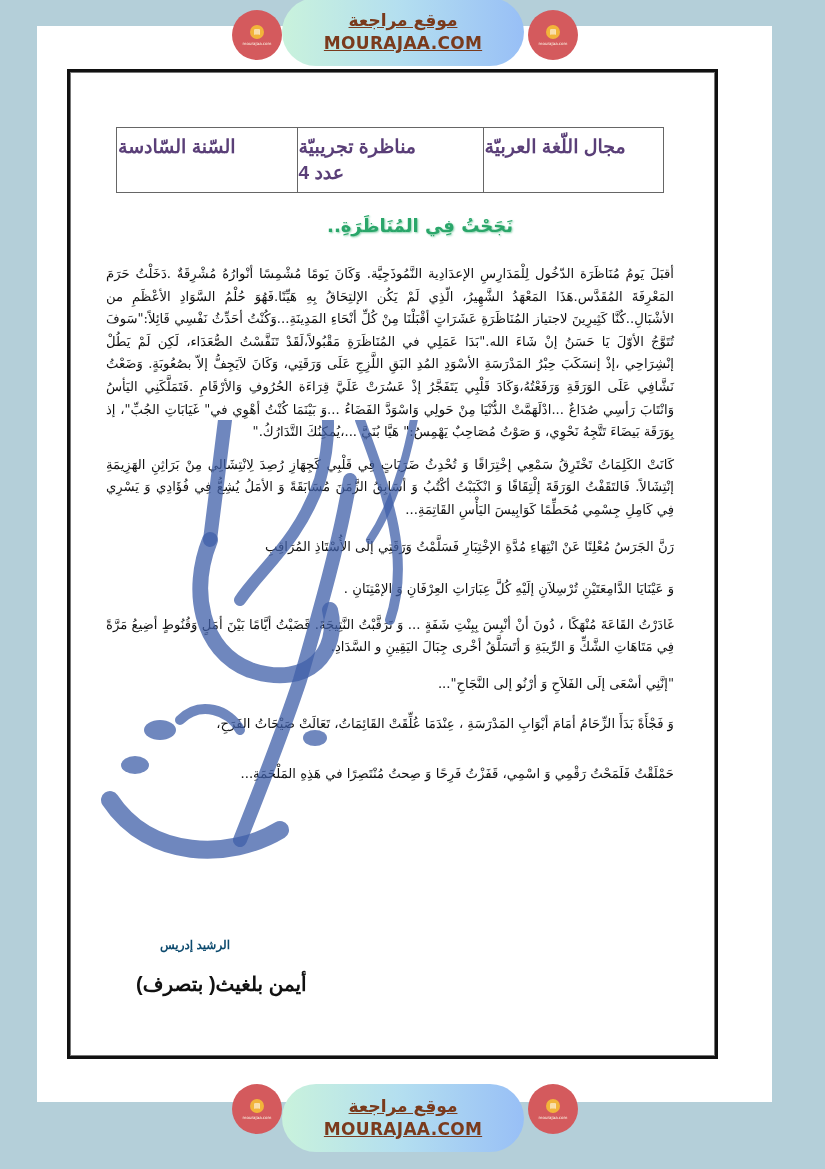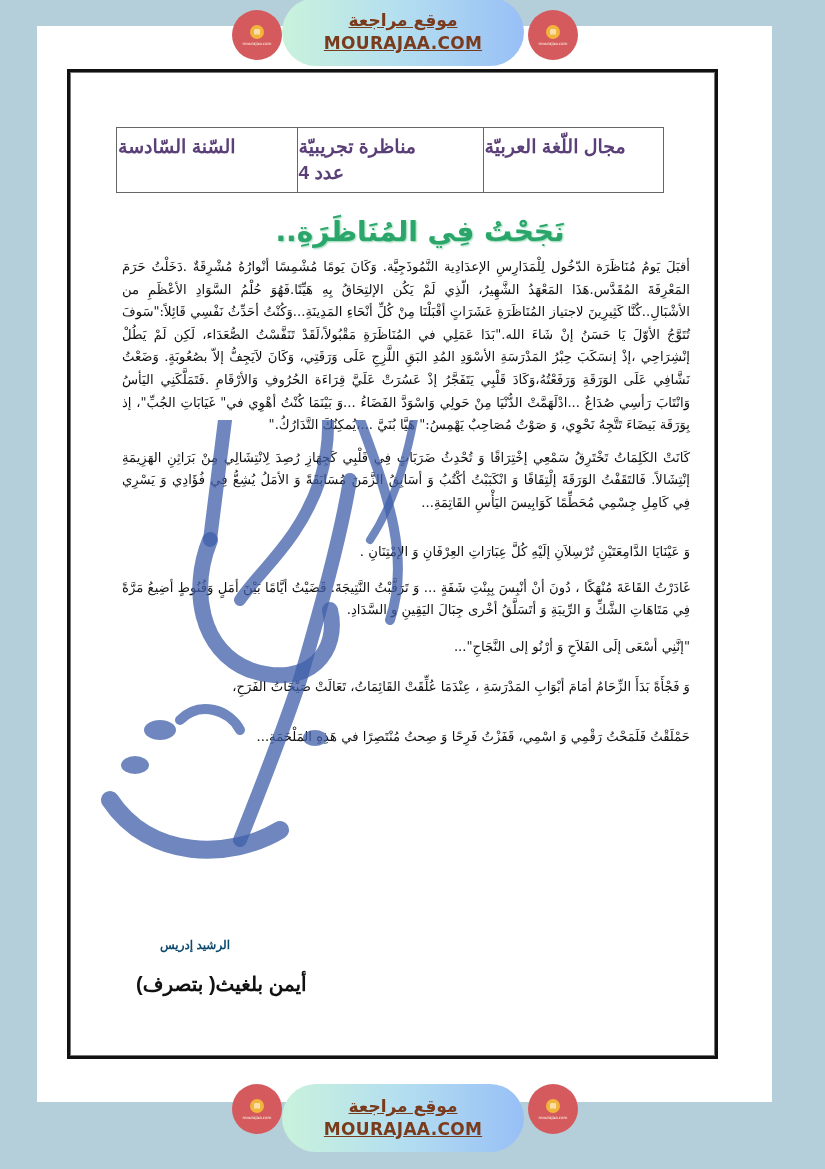--- a/index.html
+++ b/index.html
@@ -49,27 +49,27 @@
     position: absolute; left: 116px; top: 127px; width: 548px; height: 66px;
     border-collapse: collapse; direction: rtl;
   }
   table.header td {
     border: 1px solid #666; text-align: left; vertical-align: top;
     font-family: "Liberation Sans", sans-serif; font-weight: bold; font-size: 19px;
     color: #5a3f78; padding-top: 6px; line-height: 26px;
   }
   .title {
     position: absolute; left: 220px; top: 215px; width: 400px; text-align: center;
-    font-family: "DejaVu Sans", sans-serif; font-weight: bold; font-size: 28px;
+    font-family: "DejaVu Sans", sans-serif; font-weight: bold; font-size: 18px;
     color: #2aa66a; direction: rtl; text-shadow: 1px 1px 2px #8fd3b0;
   }
   .body {
-    position: absolute; left: 106px; top: 256px; width: 568px;
+    position: absolute; left: 106px; top: 263px; width: 568px;
     direction: rtl; text-align: justify;
-    font-family: "DejaVu Serif", serif; font-size: 13.2px; line-height: 22.6px; color: #111; margin-left: 16px;
+    font-family: "DejaVu Serif", serif; font-size: 13.2px; line-height: 22.6px; color: #111;
   }
   .body p { margin: 0; }
   .body .p1 { text-align-last: right; }
   .body .gap { height: 10px; }
   .body .gap2 { height: 12px; }
   .body .single { line-height: 30px; }
   .author-small {
     position: absolute; left: 160px; top: 938px; direction: rtl;
     font-family: "Liberation Sans", sans-serif; font-weight: bold; font-size: 12px; color: #0c4a6e;
   }
@@ -113,20 +113,21 @@
 </tbody>
   </table>
 
 <div class="title">نَجَحْتُ فِي المُنَاظَرَةِ..</div>
 
 <div class="body">
   <p class="p1">أقبَلَ يَومُ مُنَاظَرَة الدّخُول لِلْمَدَارِسِ الإعدَادِية النَّمُوذَجِيَّة. وَكَانَ يَومًا مُشْمِسًا أنْوارُهُ مُشْرِقَةٌ .دَخَلْتُ حَرَمَ المَعْرِفَةَ المُقَدَّس.هَذَا المَعْهَدُ الشَّهِيرُ، الّذِي لَمْ يَكُن الإلتِحَاقُ بِهِ هَيِّنًا.فَهُوَ حُلْمُ السَّوَادِ الأعْظَمِ من الأشْبَالِ..كُنَّا كَثِيرِينَ لاجتياز المُنَاظَرَةِ عَشَرَاتٍ أقْبَلْنَا مِنْ كُلِّ أنْحَاءِ المَدِينَةِ...وَكُنْتُ أحَدِّثُ نَفْسِي قَائِلاً:"سَوفَ تُتَوَّجُ الأوّلَ يَا حَسَنُ إنْ شَاءَ الله."بَدَا عَمَلِي في المُنَاظَرَةِ مَقْبُولاً،لَقَدْ تَنَفَّسْتُ الصُّعَدَاء، لَكِن لَمْ يَطُلْ إنْشِرَاحِي ،إذْ إنسَكَبَ حِبْرُ المَدْرَسَةِ الأسْوَدِ المُدِ البَقِ اللَّزِجِ عَلَى وَرَقَتِي، وَكَانَ لاَيَجِفُّ إلاّ بصُعُوبَةٍ. وَضَعْتُ نَشَّافِي عَلَى الوَرَقَةِ وَرَفَعْتُهُ،وَكَادَ قَلْبِي يَتَفَجَّرُ إذْ عَسُرَتْ عَلَيَّ قِرَاءَة الحُرُوفِ وَالأرْقَامِ .فَتَمَلَّكَنِي اليَأسُ وَانْتَابَ رَأسِي صُدَاعٌ ...ادْلَهَمَّتْ الدُّنْيَا مِنْ حَولِي وَاسْوَدَّ الفَضَاءُ ...وَ بَيْنَمَا كُنْتُ أهْوِي في" غَيَابَاتِ الجُبِّ"، إذ بِوَرَقَة بَيضَاءَ تَتَّجِهُ نَحْوِي، وَ صَوْتُ مُصَاحِبٌ يَهْمِسُ:" هَيَّا بُنَيَّ ...،يُمكِنُكَ التَّدَارُكُ."</p>
   <div class="gap"></div>
   <p>كَانَتْ الكَلِمَاتُ تَخْتَرِقُ سَمْعِي إخْتِرَاقًا وَ تُحْدِثُ ضَرَبَاتٍ فِي قَلْبِي كَجِهَازِ رُصِدَ لِانْتِشَالِي مِنْ بَرَاثِنِ الهَزِيمَةِ إنْتِشَالاً. فَالتَقَفْتُ الوَرَقَةَ إلْتِقَافًا وَ انْكَبَبْتُ أكْتُبُ وَ أسَابِقُ الزَّمَنَ مُسَابَقَةً وَ الأمَلُ يُشِعُّ فِي فُؤَادِي وَ يَسْرِي فِي كَامِلِ جِسْمِي مُحَطِّمًا كَوَابِيسَ اليَأْسِ القَاتِمَةِ...</p>
   <div class="gap"></div>
+  <p class="single">رَنَّ الجَرَسُ مُعْلِنًا عَنْ انْتِهَاءِ مُدَّةِ الإخْتِبَارِ فَسَلَّمْتُ وَرَقَتِي إلَى الأُسْتَاذِ المُرَاقِبِ</p>
   <div class="gap2"></div>
   <p class="single">وَ عَيْنَايَا الدَّامِعَتَيْنِ تُرْسِلاَنِ إلَيْهِ كُلَّ عِبَارَاتِ العِرْفَانِ وَ الإمْتِنَانِ .</p>
   <div class="gap"></div>
   <p>غَادَرْتُ القَاعَةَ مُنْهَكًا ، دُونَ أنْ أنْبِسَ بِبِنْتِ شَفَةٍ ... وَ تَرَقَّبْتُ النَّتِيجَةَ. قَضَيْتُ أيَّامًا بَيْنَ أمَلٍ وَقُنُوطٍ أضِيعُ مَرَّةً فِي مَتَاهَاتِ الشَّكِّ وَ الرِّيبَةِ وَ أتَسَلَّقُ أخْرى جِبَالَ اليَقِينِ و السَّدَادِ.</p>
   <div class="gap"></div>
   <p class="single">"إنَّنِي أسْعَى إلَى الفَلاَحِ وَ أرْنُو إلى النَّجَاحِ"...</p>
   <div class="gap"></div>
   <p class="single">وَ فَجْأَةً بَدَأَ الزِّحَامُ أمَامَ أبْوَابِ المَدْرَسَةِ ، عِنْدَمَا عُلِّقَتْ القَائِمَاتُ، تَعَالَتْ صَيْحَاتُ الفَرَحِ،</p>
   <div class="gap"></div>
   <div class="gap"></div>

